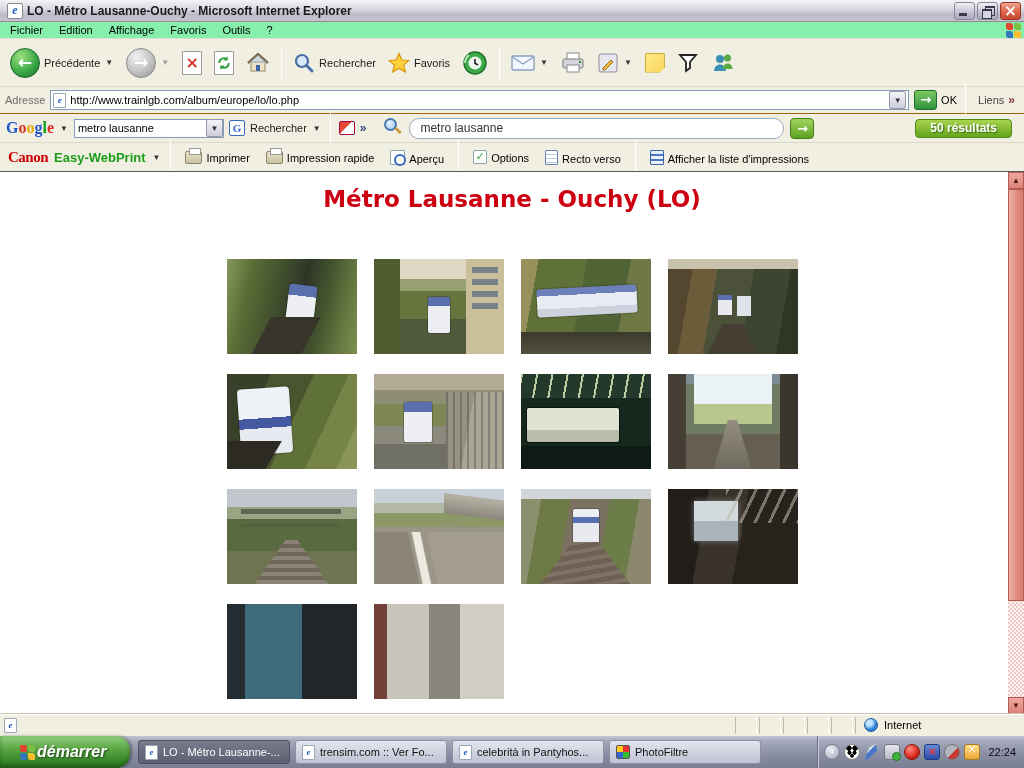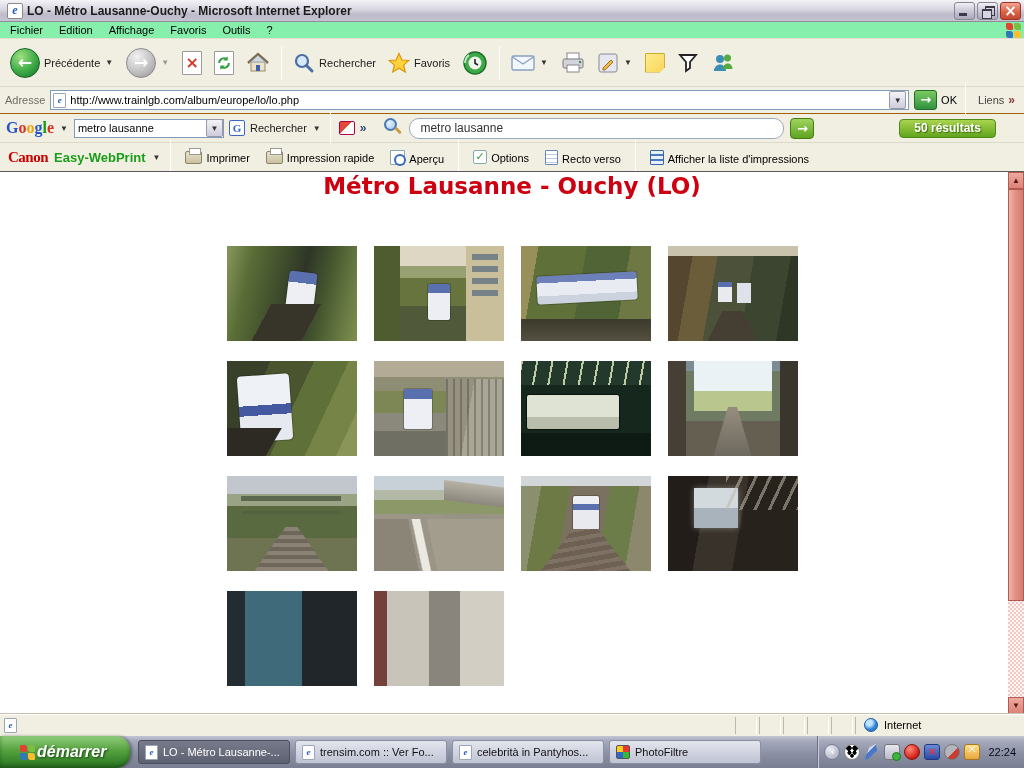--- a/index.html
+++ b/index.html
@@ -79,41 +79,41 @@
   .gchev{color:#334477;font-weight:bold;font-size:12px}
   .side-search{display:flex;align-items:center;gap:6px;margin-left:12px}
   .mag2{width:20px;height:20px;position:relative}
   .mag2 .lens{position:absolute;left:1px;top:0;width:13px;height:13px;border:2px solid #4a78b0;border-radius:50%;
     background:radial-gradient(circle at 35% 35%,#eaf4ff,#9cc4ec)}
   .mag2 .handle{position:absolute;left:11px;top:11px;width:8px;height:3px;background:#c89b3c;transform:rotate(45deg);border-radius:2px}
   .round-input{width:375px;height:21px;border:1px solid #9aaabb;border-radius:10px;background:#fff;
     font:12px "Liberation Sans",sans-serif;color:#333;padding:0 10px;outline:0}
   .green-go{width:24px;height:21px;border-radius:4px;background:linear-gradient(180deg,#9fd45e,#5ea321);border:1px solid #447c16;
     color:#fff;font:bold 13px/19px "DejaVu Sans",sans-serif;text-align:center;cursor:pointer}
-  .results-pill{margin-left:auto;margin-right:22px;height:19px;padding:0 14px;border-radius:4px;
+  .results-pill{margin-left:auto;margin-right:6px;height:19px;padding:0 14px;border-radius:4px;
     background:linear-gradient(180deg,#a8d44f,#63a41d);border:1px solid #4e8a16;
     color:#fff;font:bold 12px/17px "Liberation Sans",sans-serif;text-shadow:1px 1px 1px #3c6e10;cursor:pointer}
 
   
   .canonbar{position:absolute;left:0;top:143px;width:1024px;height:28px;background:#f1efe2;
     display:flex;align-items:center;padding:0 8px;gap:6px}
   .canon-brand{font:bold 15px/1 "Liberation Serif",serif;color:#cc0000;letter-spacing:-.5px}
   .canon-prod{font:bold 13px/1 "Liberation Sans",sans-serif;color:#1a9e1a}
   .citem{display:flex;align-items:flex-end;gap:4px;padding:2px 5px;cursor:pointer}
   .printer-ic{width:17px;height:13px;position:relative;background:linear-gradient(180deg,#e8e2c8,#c9c2a2);border:1px solid #8a8468;border-radius:2px}
   .printer-ic::before{content:"";position:absolute;left:3px;top:-4px;width:10px;height:5px;background:#fff;border:1px solid #999}
   .preview-ic{width:15px;height:15px;position:relative;background:#fff;border:1px solid #8aa;border-radius:1px}
   .preview-ic::after{content:"";position:absolute;right:-2px;bottom:-2px;width:8px;height:8px;border:2px solid #3a66c8;border-radius:50%}
   .check-ic{width:14px;height:14px;background:#fff;border:1px solid #8aa;color:#2f9e3f;font:bold 11px/12px "DejaVu Sans",sans-serif;text-align:center;border-radius:2px}
   .duplex-ic{width:13px;height:15px;background:repeating-linear-gradient(180deg,#fff 0 3px,#b9c9e8 3px 4px);border:1px solid #6a86b5;border-radius:1px}
   .list-ic{width:14px;height:15px;background:repeating-linear-gradient(180deg,#e8f0fc 0 3px,#4a78c0 3px 5px);border:1px solid #3a66a8;border-radius:1px}
 
   
   .content{position:absolute;left:0;top:171px;width:1024px;height:542px;background:#fff;border-top:1px solid #5a5a5a;overflow:hidden}
-  .page-title{text-align:center;font:bold 23px/28px "DejaVu Sans",sans-serif;color:#cc0011}
+  .page-title{margin-top:13px;text-align:center;font:bold 23px/28px "DejaVu Sans",sans-serif;color:#cc0011}
   .instructions{margin-top:37px;text-align:center;font:13px/19px "DejaVu Sans",sans-serif;color:#000}
   .grid{width:571px;margin:46px auto 0;display:grid;grid-template-columns:repeat(4,130px);grid-auto-rows:95px;gap:20px 17px}
   .thumb{position:relative;overflow:hidden;background:#8a9468;cursor:pointer}
   .thumb::before,.thumb::after{content:"";position:absolute}
 
   .thumb[data-scene="s1"]{background:linear-gradient(103deg,#87985c 0%,#5a6d36 18%,#3f4d2c 40%,#2e3527 55%,#46572f 72%,#687a42 88%,#7f8f50 100%)}
   .thumb[data-scene="s1"]::before{left:60px;top:26px;width:28px;height:44px;border-radius:3px;transform:rotate(7deg);
     background:linear-gradient(180deg,#5a6fae 0 11px,#edeff4 11px);box-shadow:0 0 0 1px rgba(0,0,0,.15)}
   .thumb[data-scene="s1"]::after{left:28px;top:58px;width:80px;height:37px;transform:skewX(-28deg);
     background:linear-gradient(90deg,transparent 0 8%,#37342a 8% 70%,transparent 70%)}

